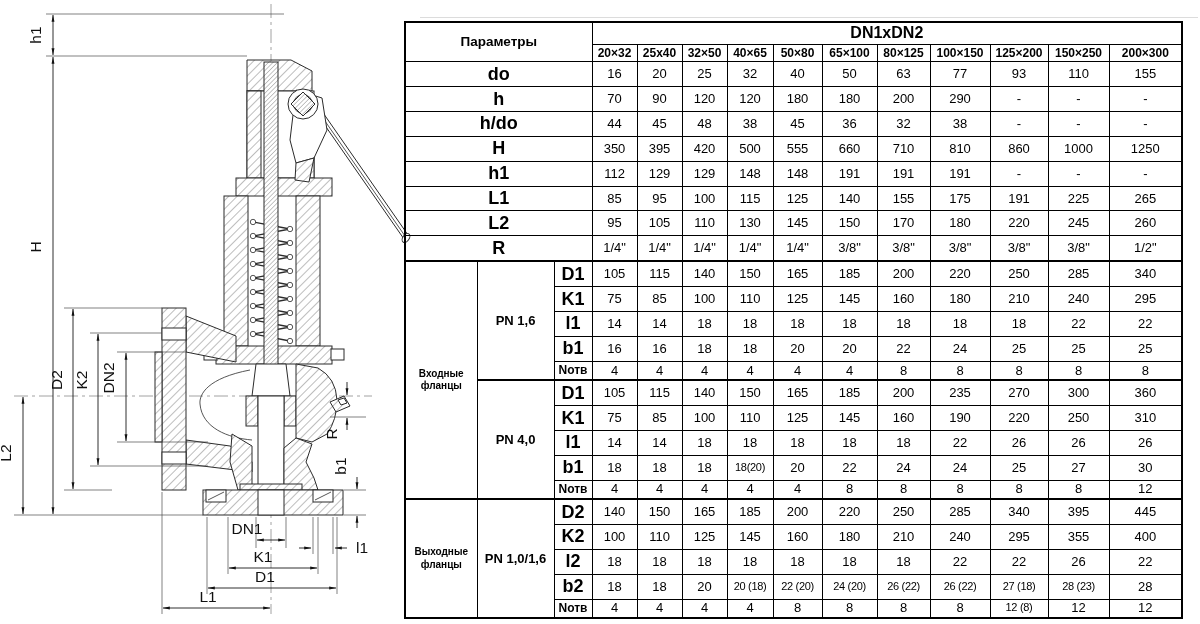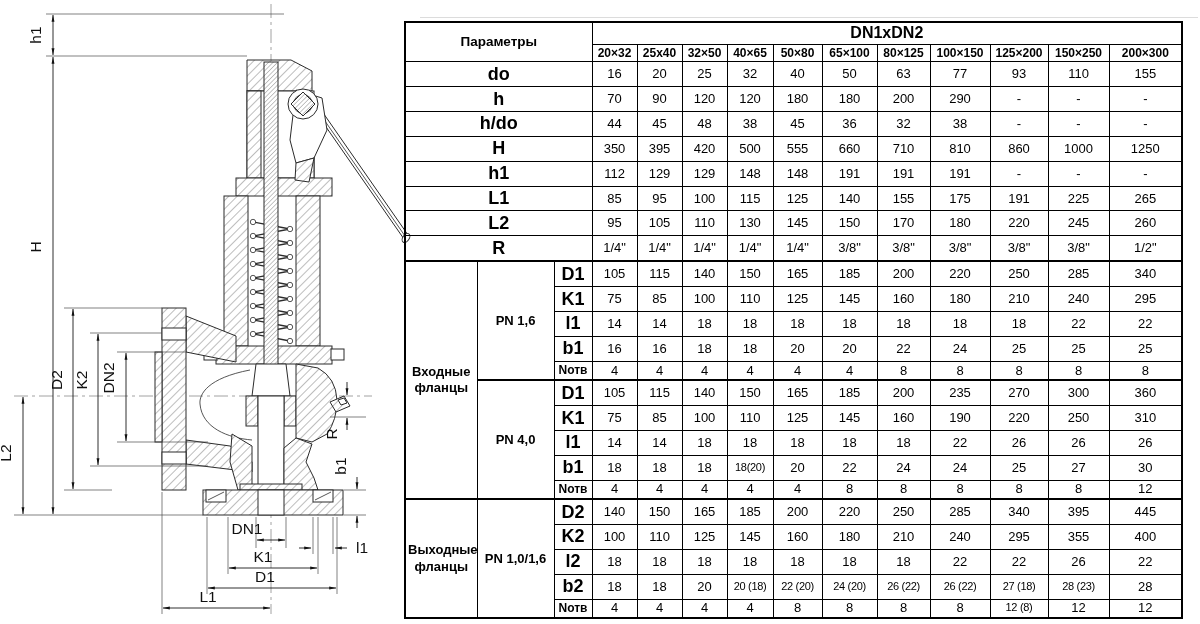--- a/index.html
+++ b/index.html
@@ -10,21 +10,21 @@
   .table-wrap{position:absolute;left:404px;top:21px;width:778px;height:598px;}
   table{border-collapse:collapse;table-layout:fixed;width:777px;height:598px;border:2px solid #000;}
   td,th{border:1px solid #000;text-align:center;vertical-align:middle;padding:0 1px;
         overflow:hidden;white-space:nowrap;font-size:13px;line-height:1.05;}
   th{font-weight:bold;}
   td{font-weight:normal;}
   .param-hdr{font-size:13.5px;}
   .dn-hdr{font-size:16px;}
   .size-h{font-size:12px;}
   .plab{font-size:18px;}
-  .grp{font-size:13px;white-space:normal;padding:12px 2px;line-height:1.25;}
+  .grp{font-size:10px;white-space:normal;padding:12px 2px;line-height:1.25;}
   .pn{font-size:13px;white-space:normal;}
   .p2{font-size:12px;text-align:center;}
   .tight{font-size:11px;letter-spacing:-0.3px;margin-left:35px;}
   .sec-start th,.sec-start td{border-top:2px solid #000;}
   
   .ht{fill:url(#hp);stroke:#2b2b2b;stroke-width:1;}
   .hd{fill:url(#hpd);stroke:#2b2b2b;stroke-width:1;}
   .wt{fill:#fff;stroke:#2b2b2b;stroke-width:1;}
   .tln{stroke:#2b2b2b;stroke-width:0.8;fill:none;}
   .cln{stroke:#8a8a8a;stroke-width:0.8;stroke-dasharray:14 4 3 4;fill:none;}

